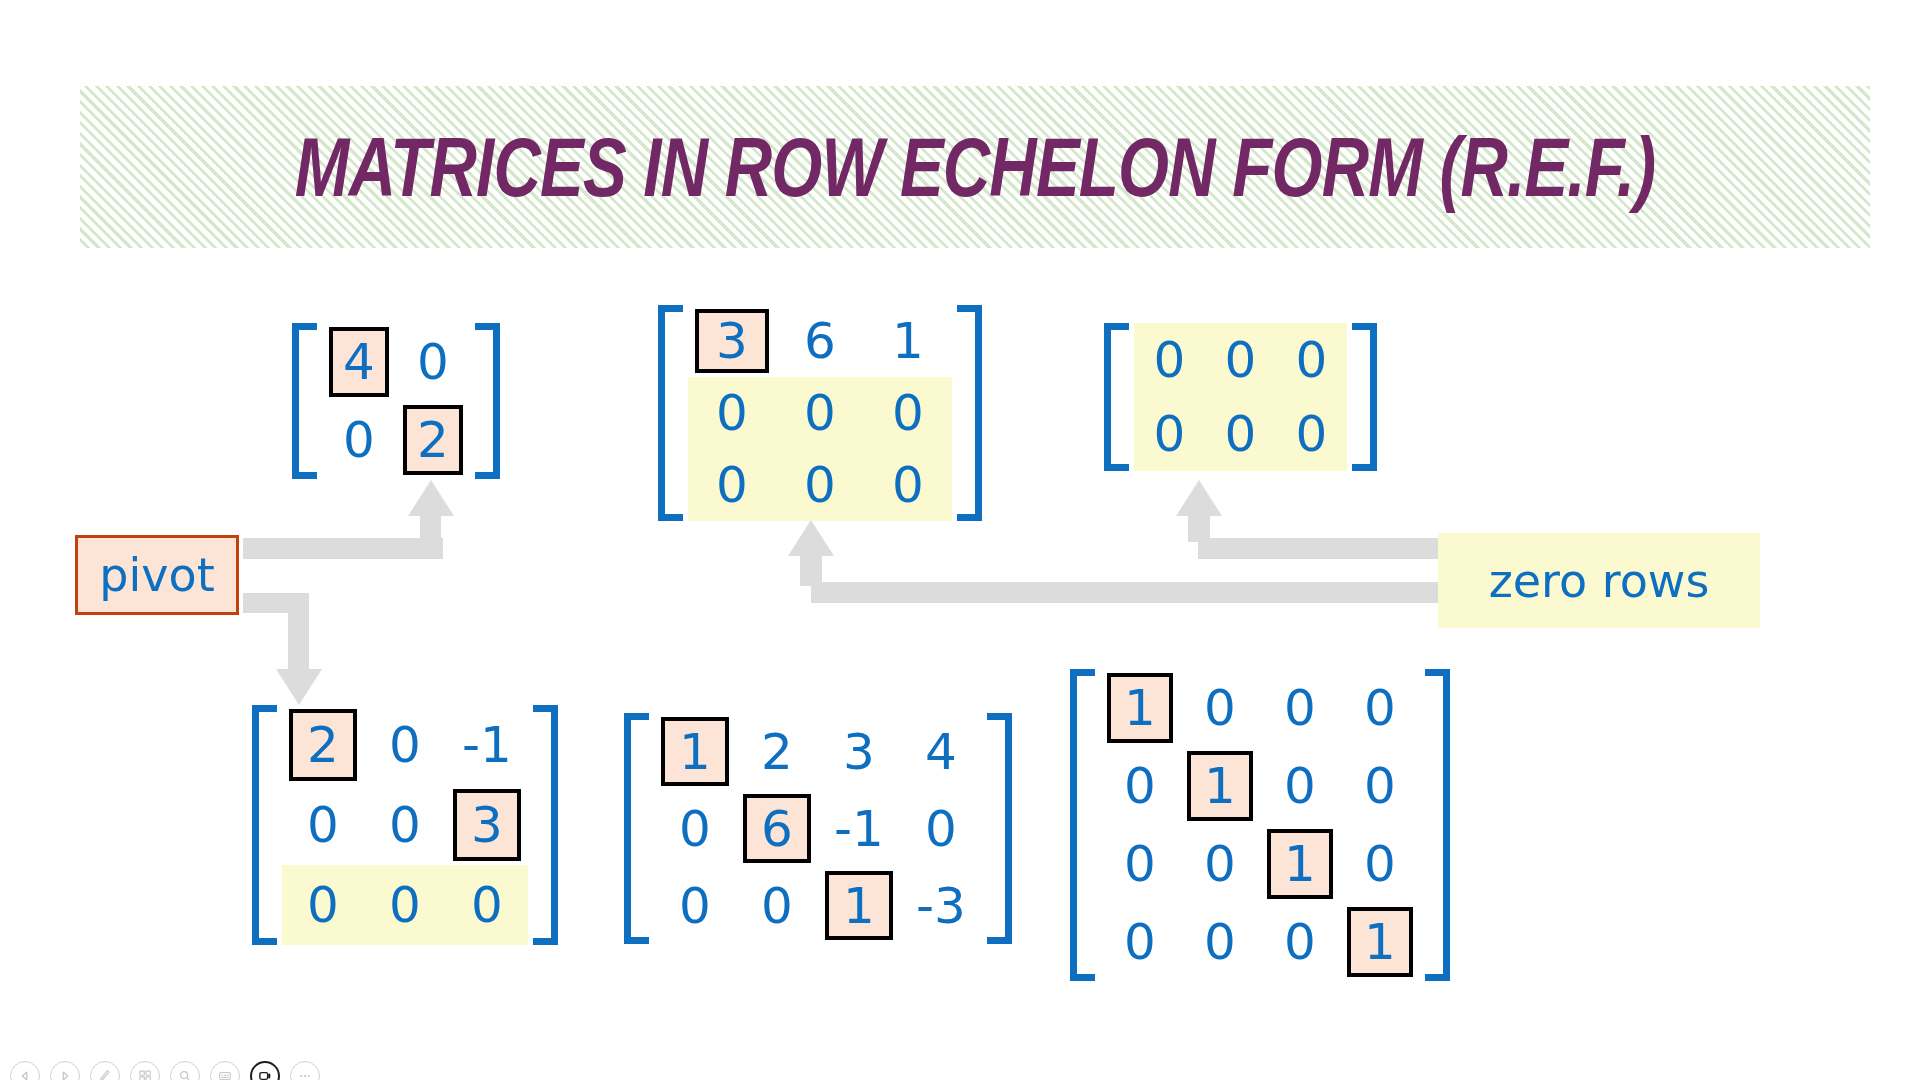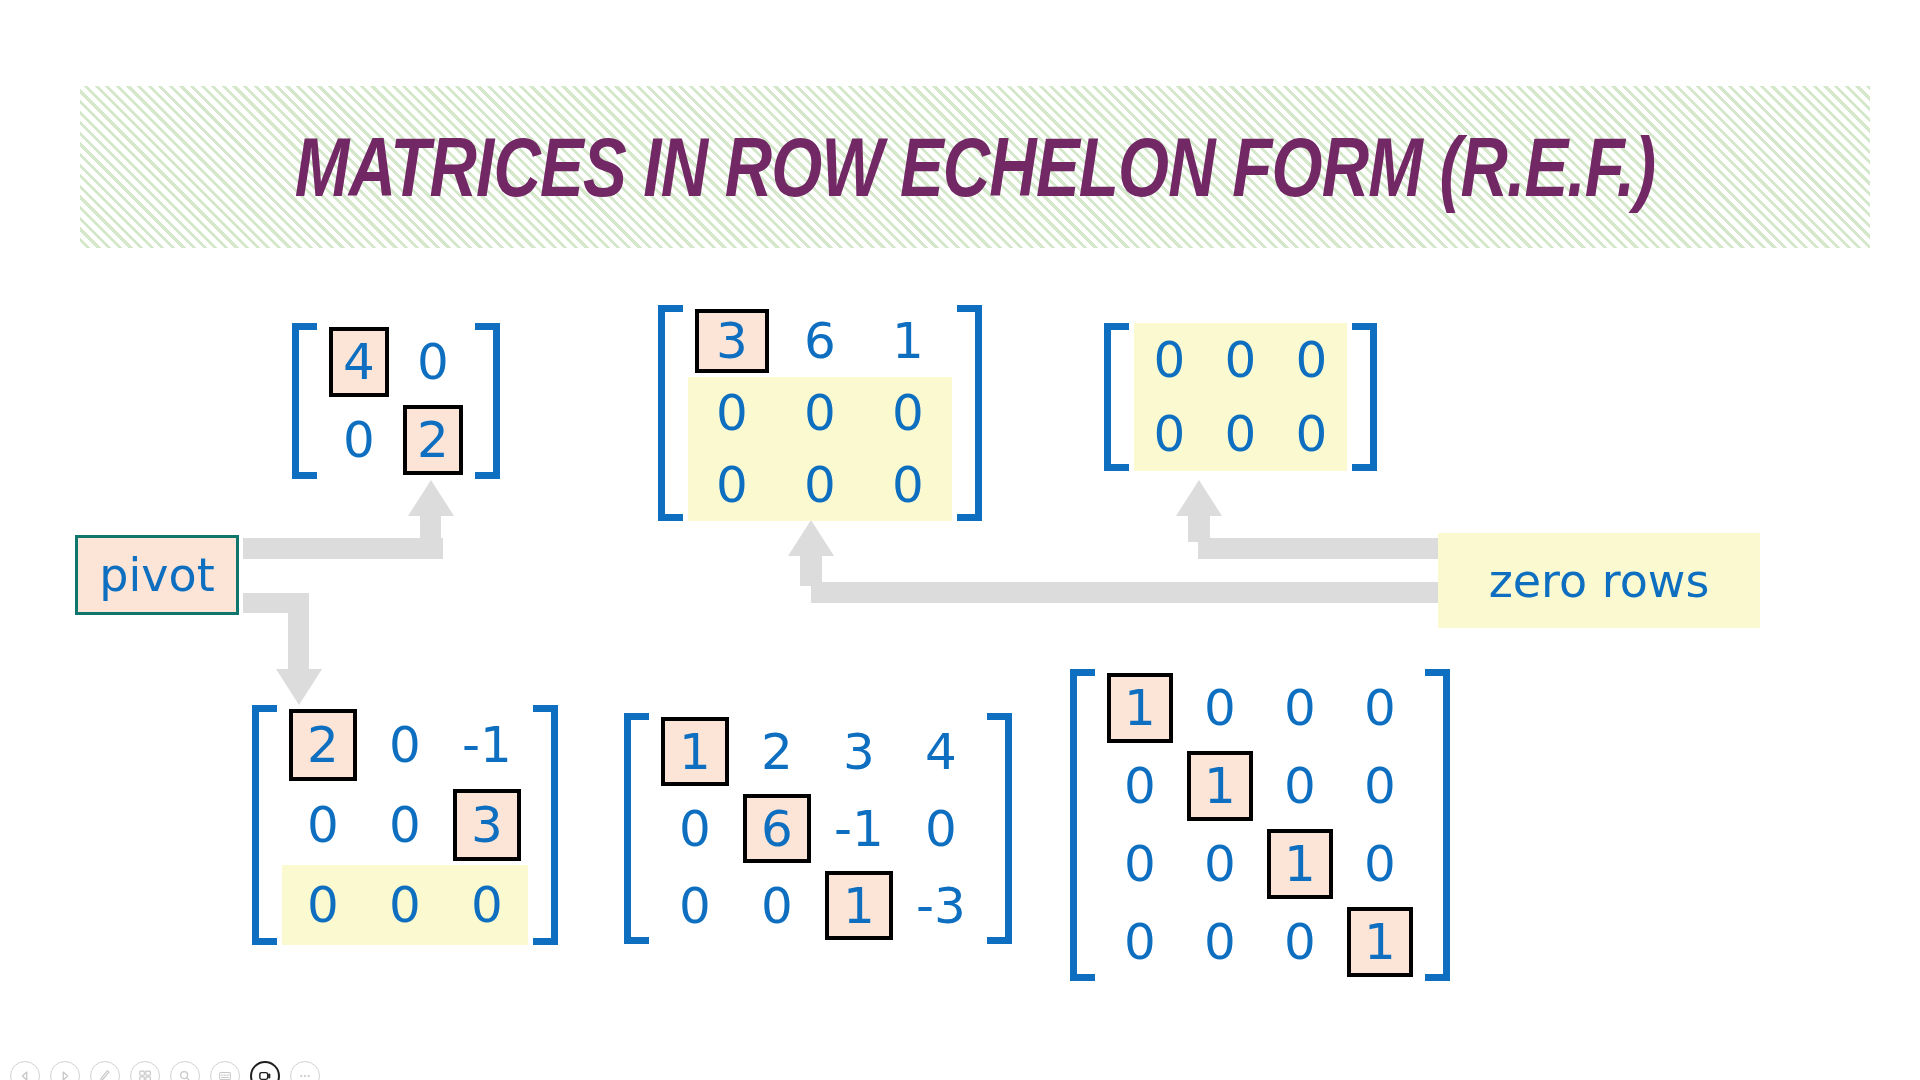--- a/index.html
+++ b/index.html
@@ -46,21 +46,21 @@
   #m1{left:292px;top:302px;--cw:74px;--ch:78px;}
   #m2{left:658px;top:284px;--cw:88px;--ch:72px;}
   #m3{left:1104px;top:302px;--cw:71px;--ch:74px;}
   #m4{left:252px;top:684px;--cw:82px;--ch:80px;}
   #m5{left:624px;top:692px;--cw:82px;--ch:77px;}
   #m6{left:1070px;top:648px;--cw:80px;--ch:78px;}
 
   
   .callout{position:absolute;display:flex;align-items:center;justify-content:center;
     font-size:46px;color:var(--blue);box-sizing:border-box;white-space:nowrap;}
-  #pivot-label{left:75px;top:519px;width:164px;height:80px;background:var(--peach);border:3px solid #0f766e;}
+  #pivot-label{left:75px;top:519px;width:164px;height:80px;background:var(--peach);border:3px solid #c2410c;}
   #zero-rows-label{left:1438px;top:517px;width:322px;height:95px;background:var(--yellow);}
 
   
   .seg{position:absolute;background:var(--gray);}
   .head-up{position:absolute;width:0;height:0;
     border-left:23px solid transparent;border-right:23px solid transparent;
     border-bottom:36px solid var(--gray);}
   .head-down{position:absolute;width:0;height:0;
     border-left:23px solid transparent;border-right:23px solid transparent;
     border-top:36px solid var(--gray);}

